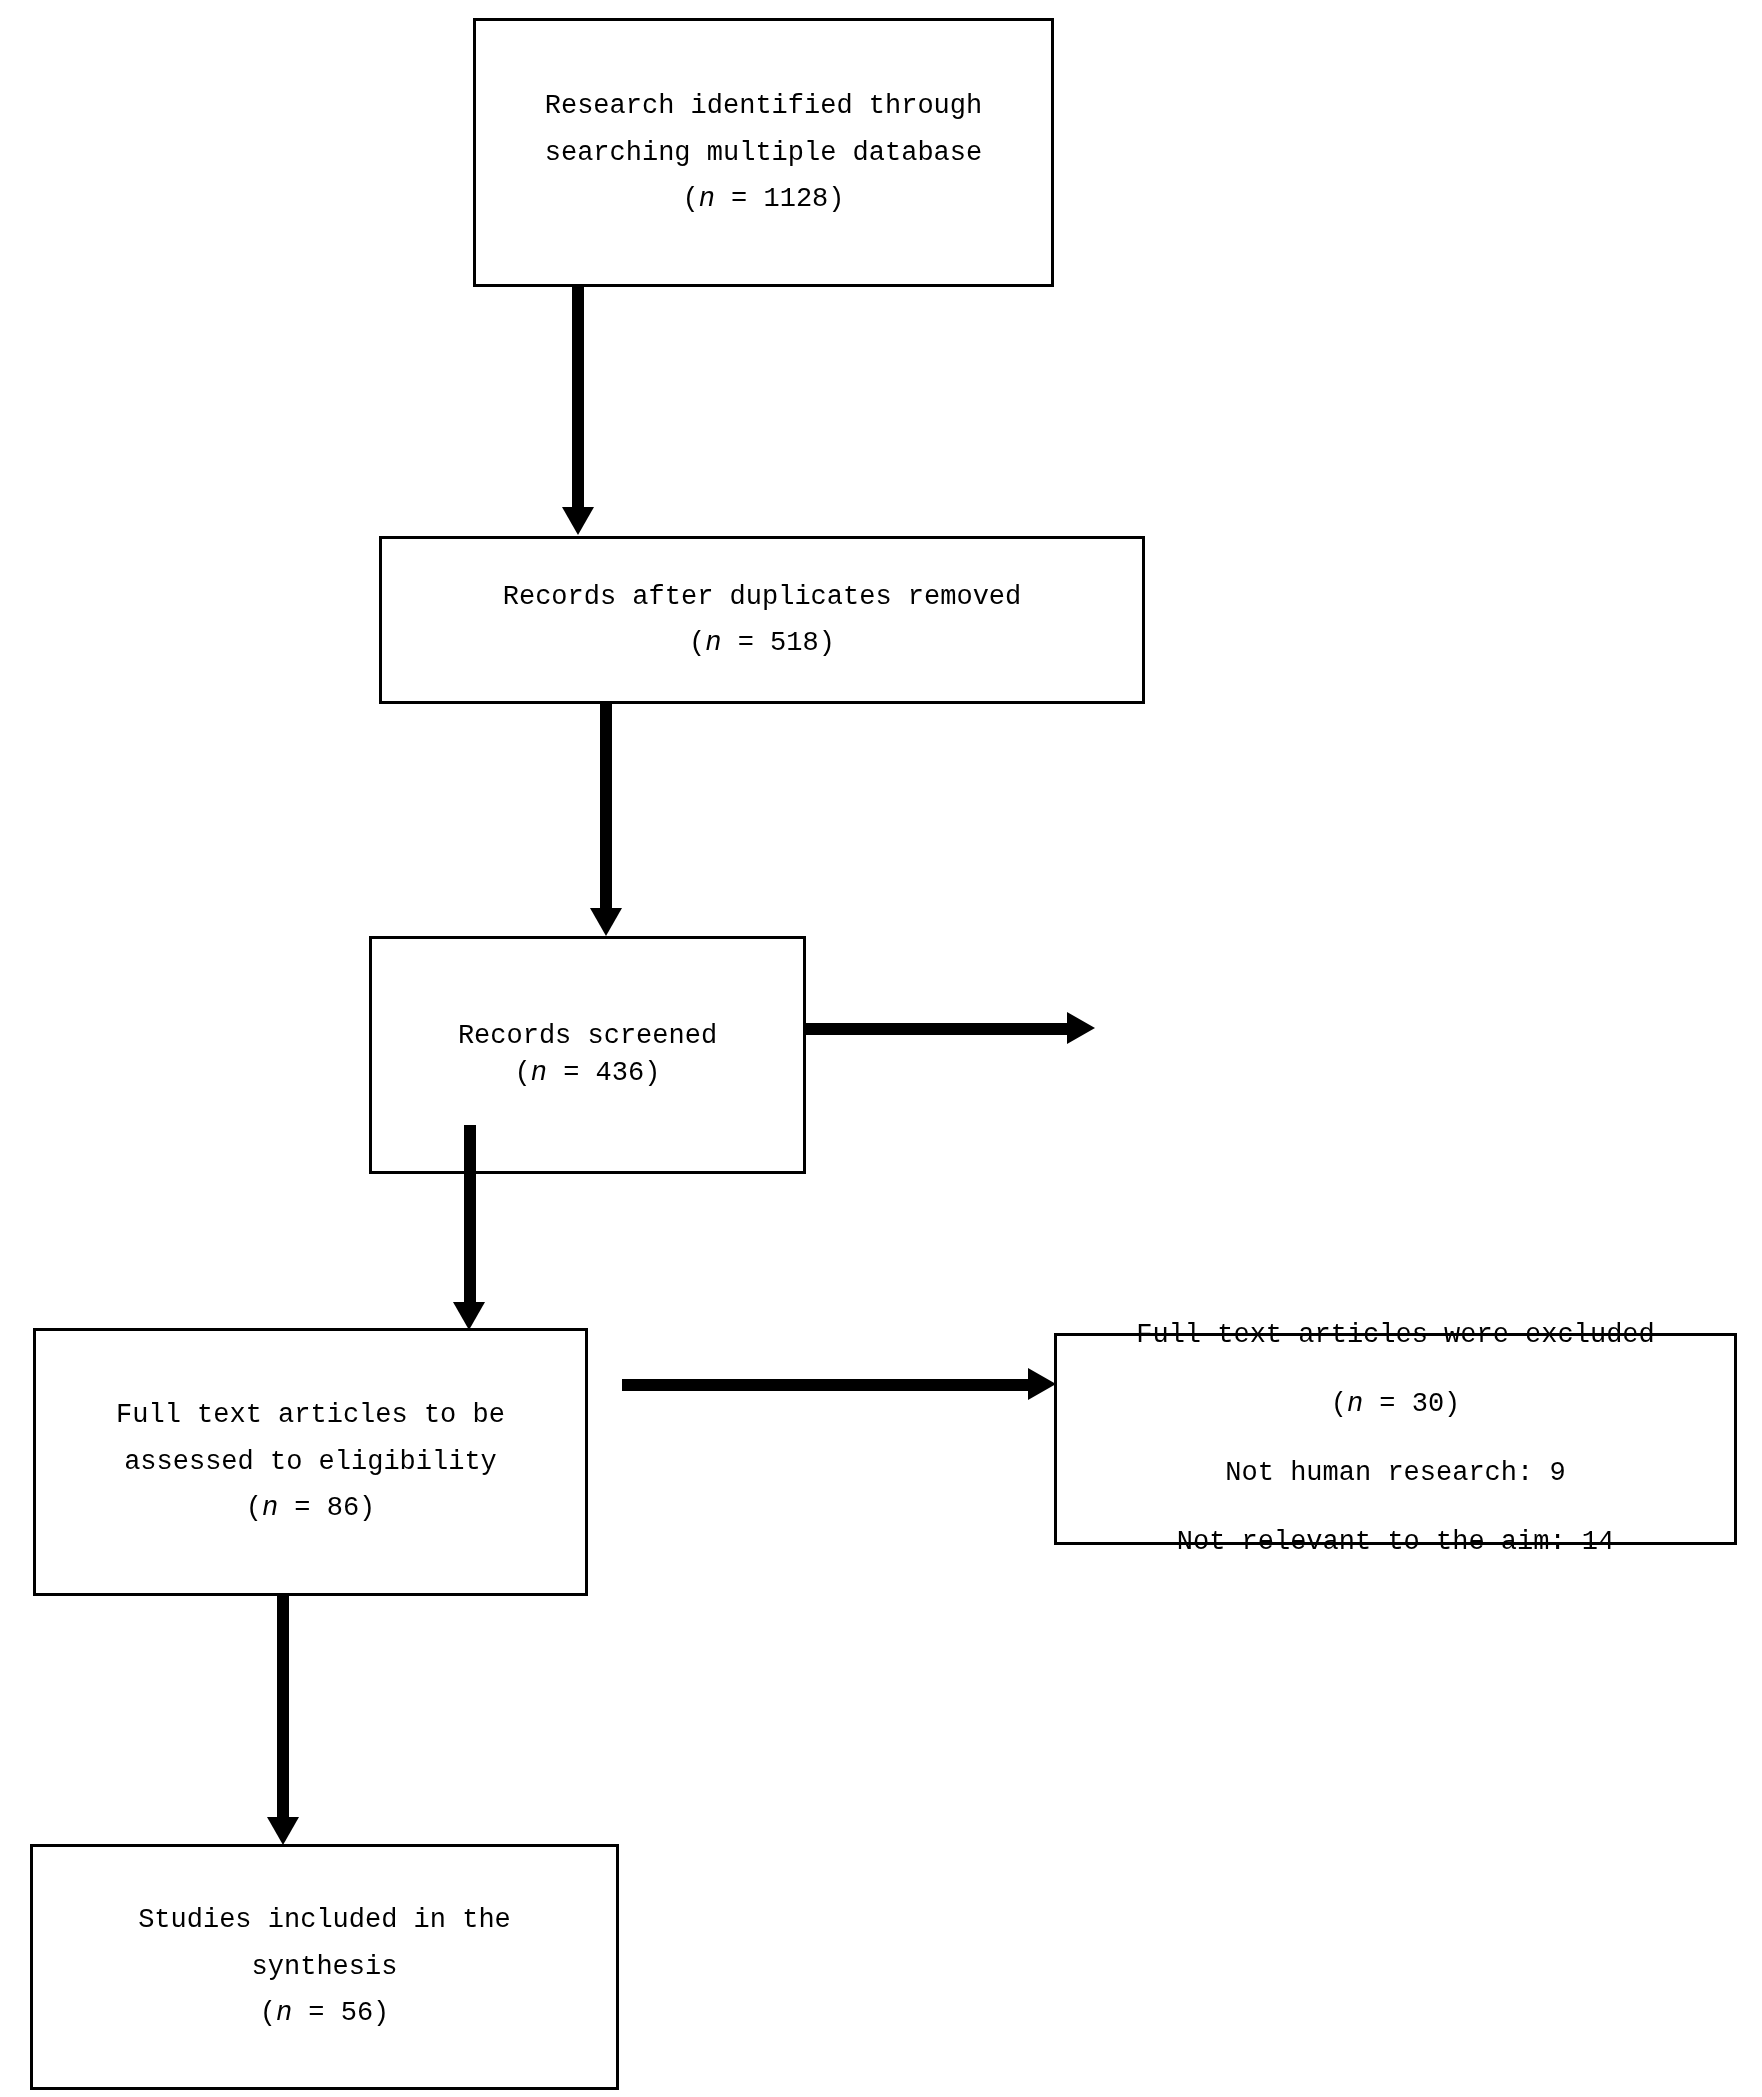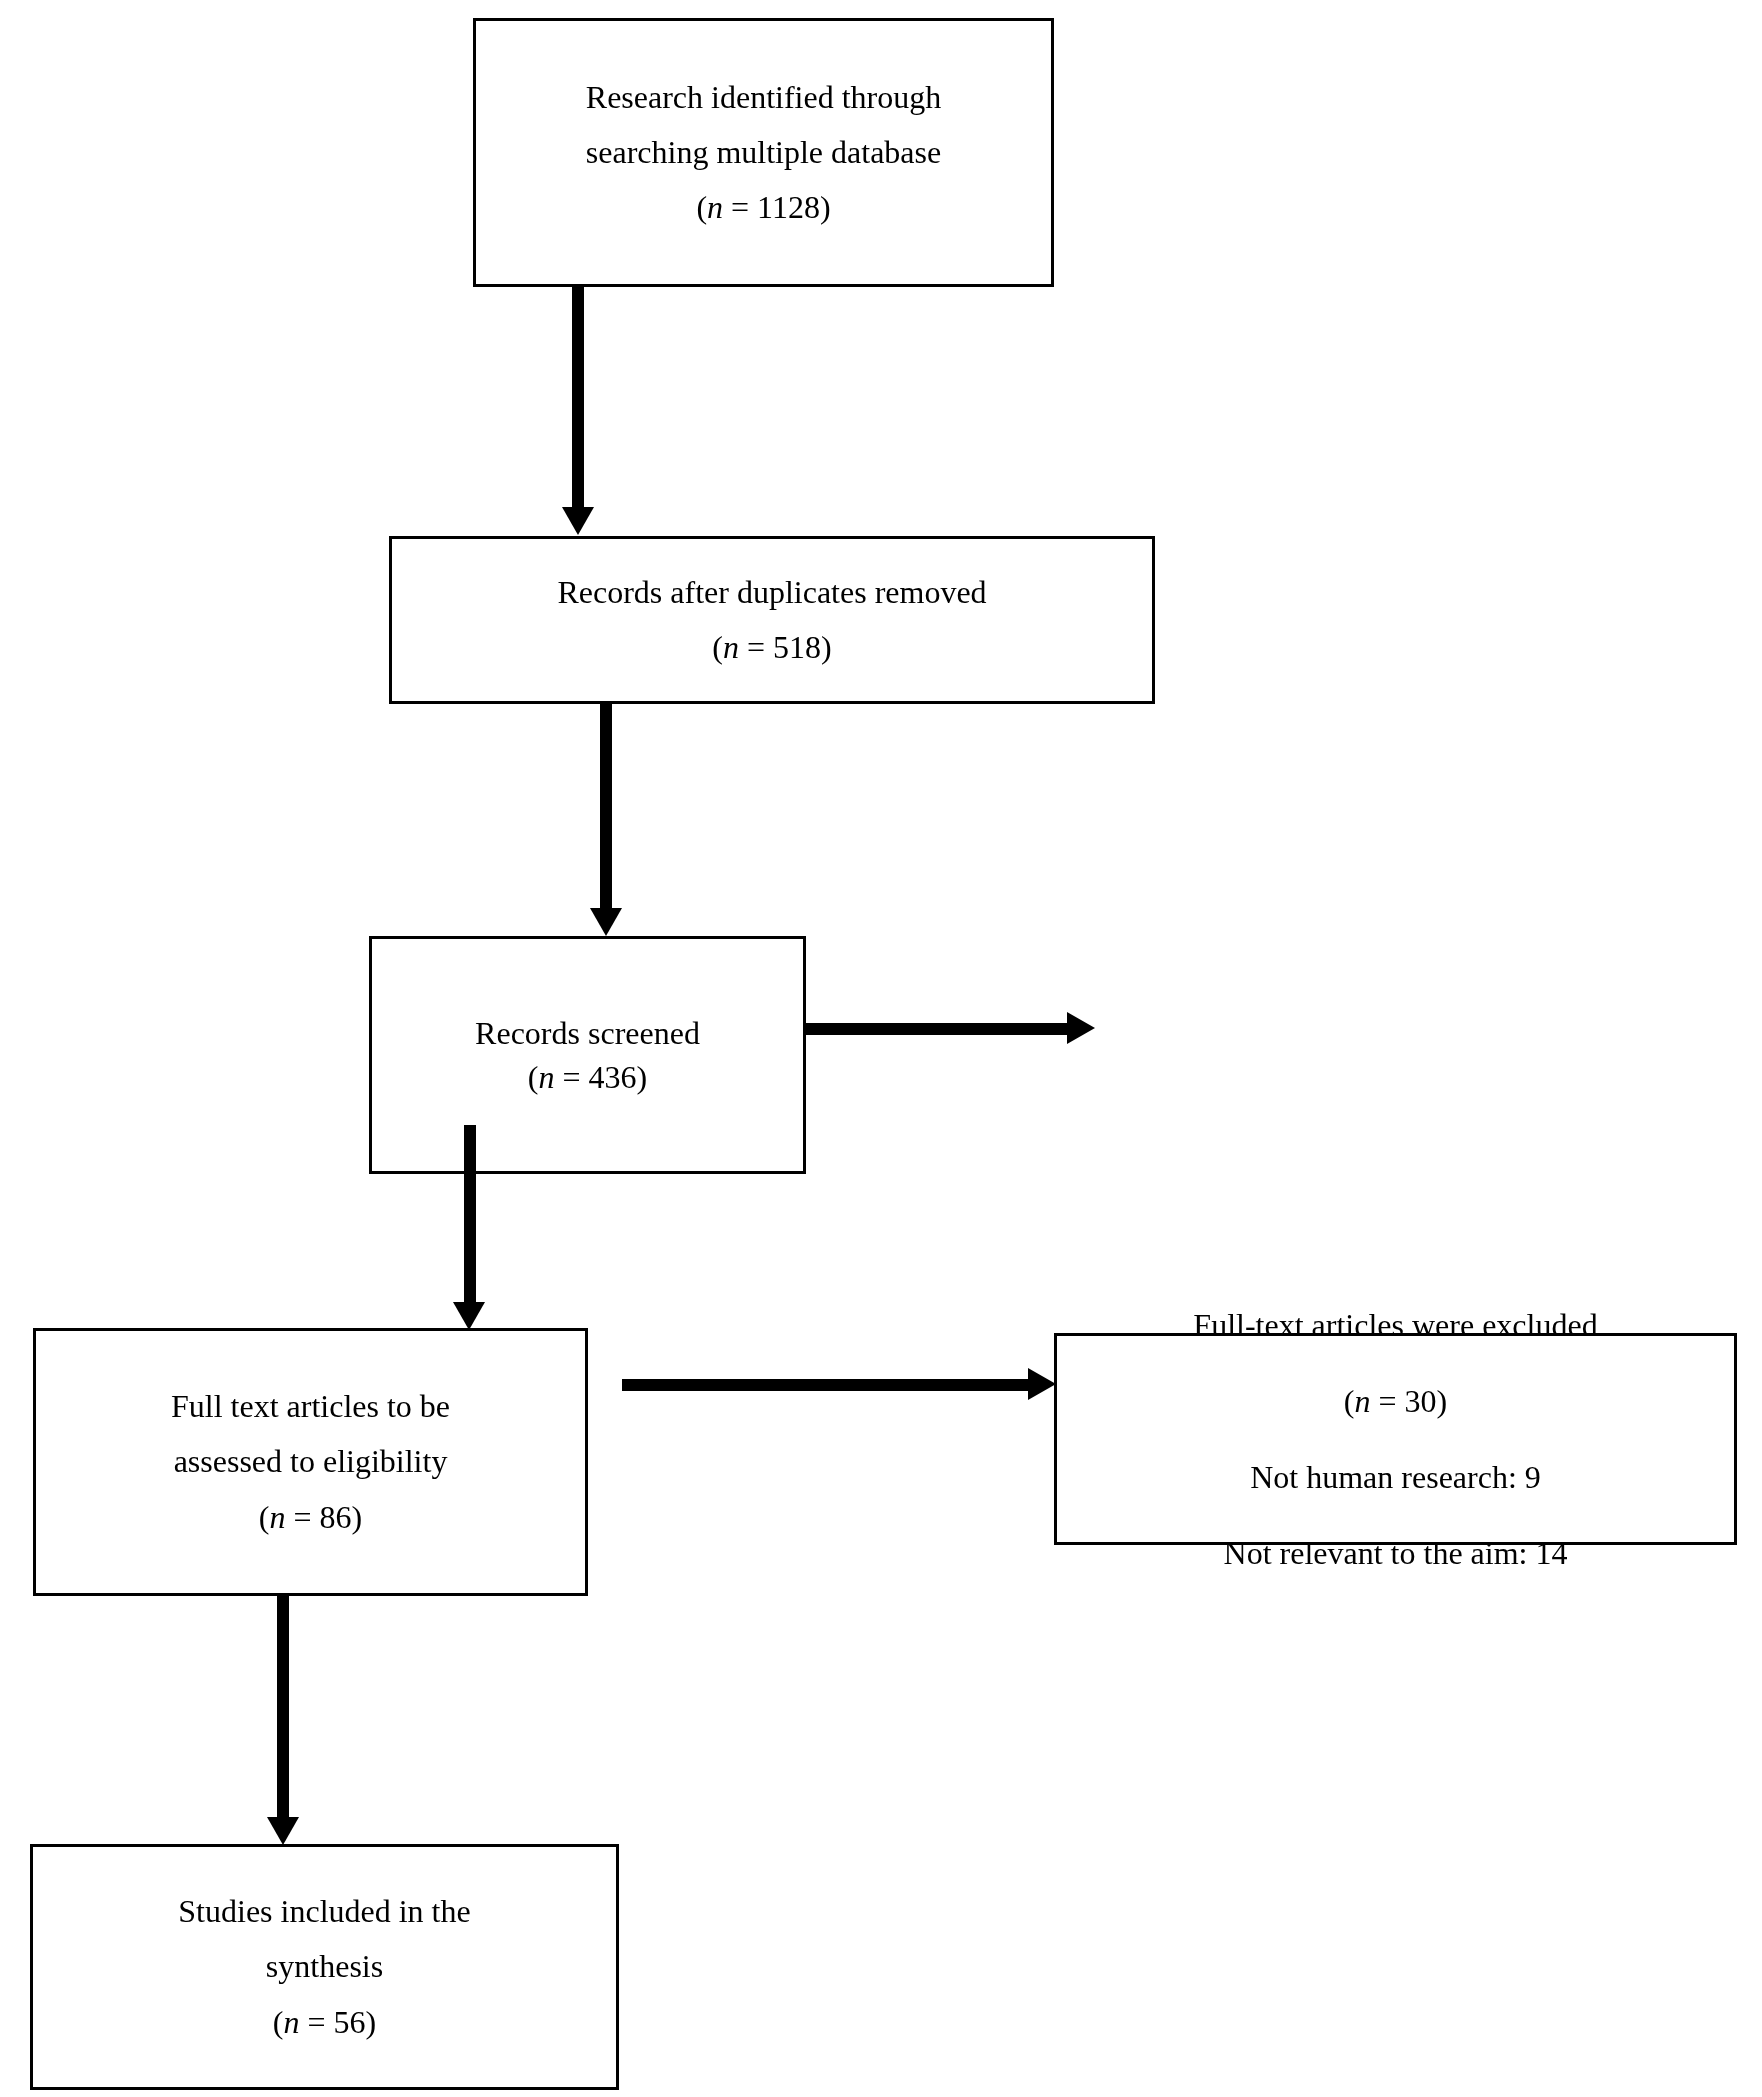--- a/index.html
+++ b/index.html
@@ -23,24 +23,25 @@
     display: flex;
     flex-direction: column;
     align-items: center;
     justify-content: center;
     color: #000000;
   }
   .node .line {
     display: block;
     width: 100%;
     text-align: center;
-    font-size: 32px;
+    font-size: 27px;
     line-height: 1.72;
     white-space: nowrap;
     color: #000000;
+    font-family: Liberation Mono, monospace;
   }
   .node.compact .line {
     line-height: 1.38;
   }
   .nvar {
     font-style: italic;
   }
   
   .conn {
     position: absolute;
@@ -79,21 +80,21 @@
     <span class="line">Research identified through</span>
     <span class="line">searching multiple database</span>
     <span class="line"><span>(</span><span class="nvar">n</span><span> = </span><span>1128</span><span>)</span></span>
   </div>
 
   <div class="conn">
     <div class="vline" style="left:572px; top:287px; width:12px; height:222px;"></div>
     <div class="arrowdown" style="left:562px; top:507px;"></div>
   </div>
 
-  <div class="node" style="left:389px; top:536px; width:766px; height:168px;">
+  <div class="node" style="left:379px; top:536px; width:766px; height:168px;">
     <span class="line">Records after duplicates removed</span>
     <span class="line"><span>(</span><span class="nvar">n</span><span> = </span><span>518</span><span>)</span></span>
   </div>
 
   <div class="conn">
     <div class="vline" style="left:600px; top:704px; width:12px; height:205px;"></div>
     <div class="arrowdown" style="left:590px; top:908px;"></div>
   </div>
 
   <div class="node compact" style="left:369px; top:936px; width:437px; height:238px;">

